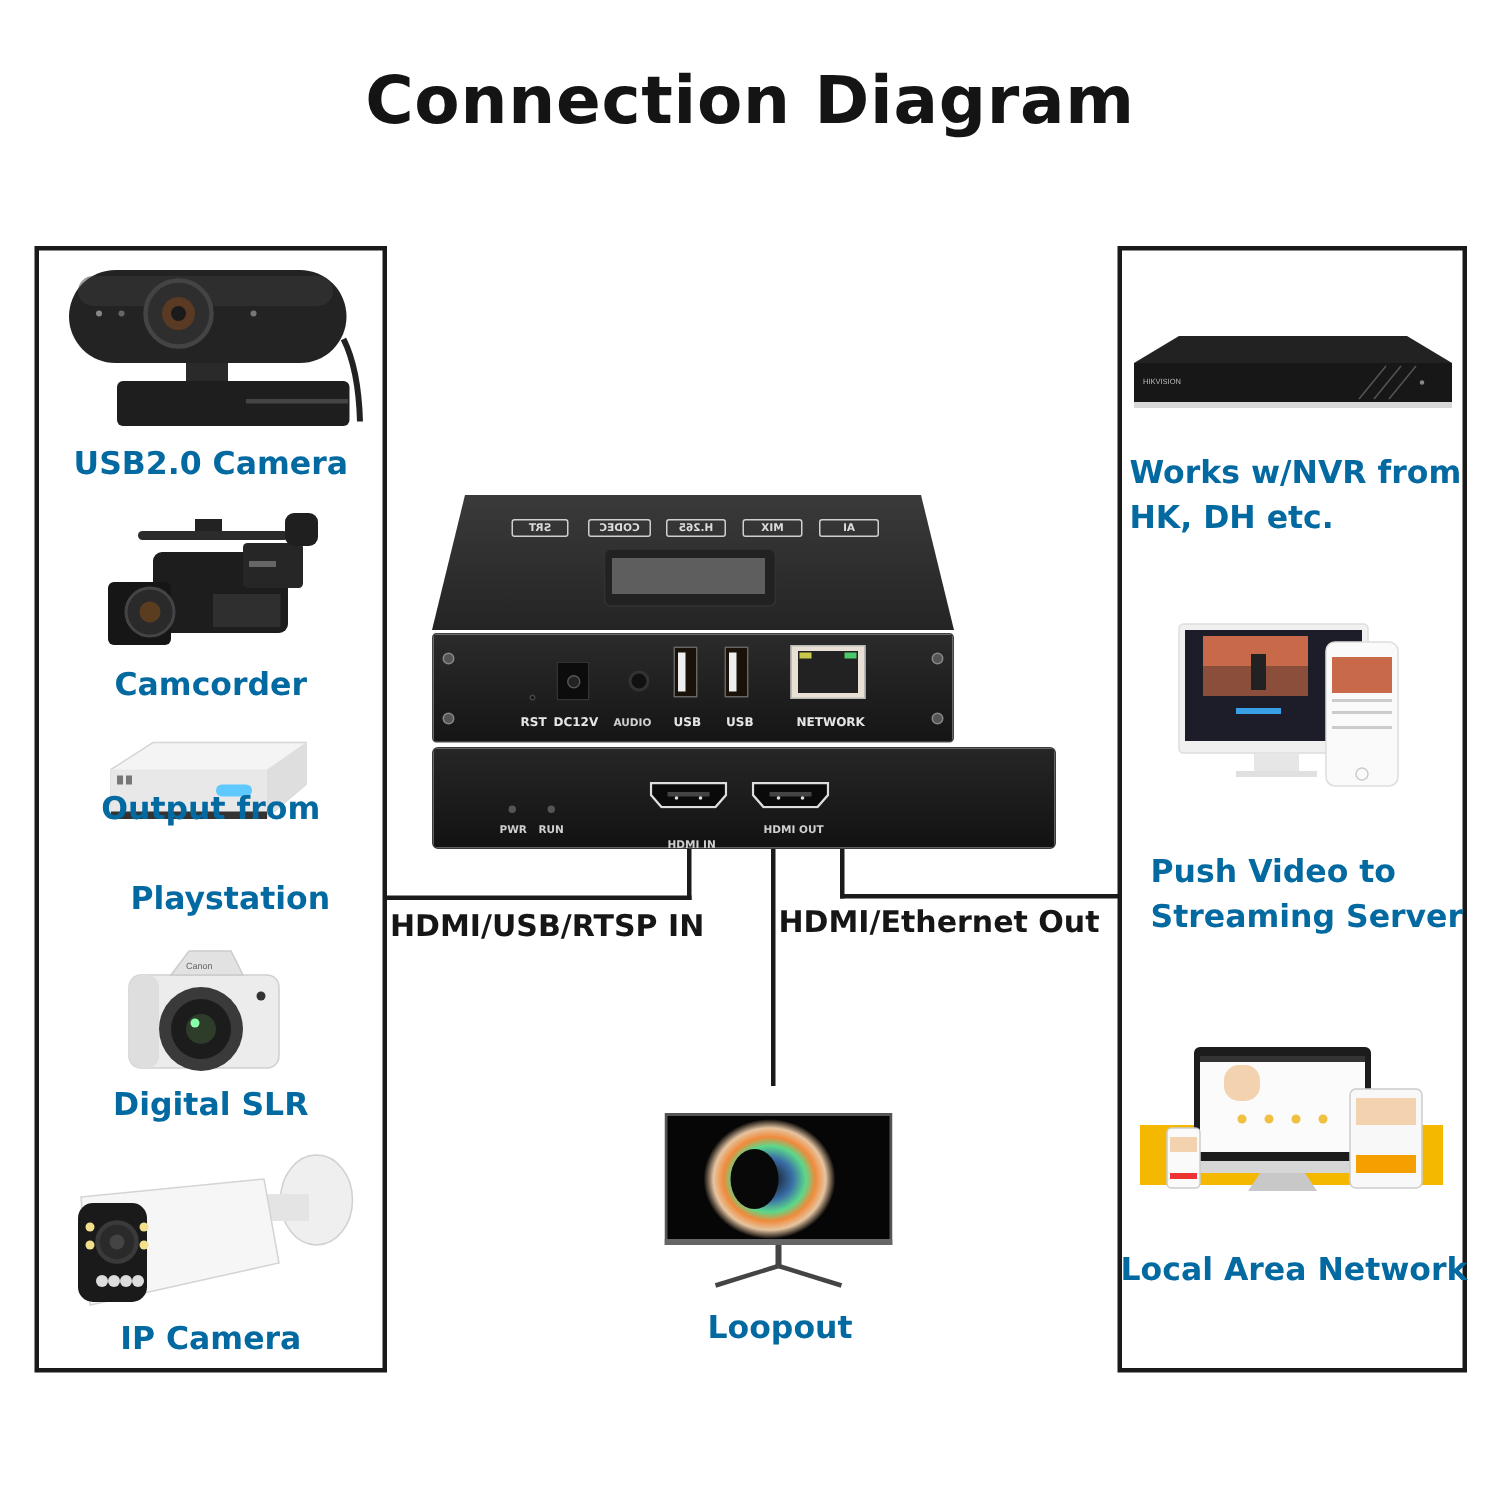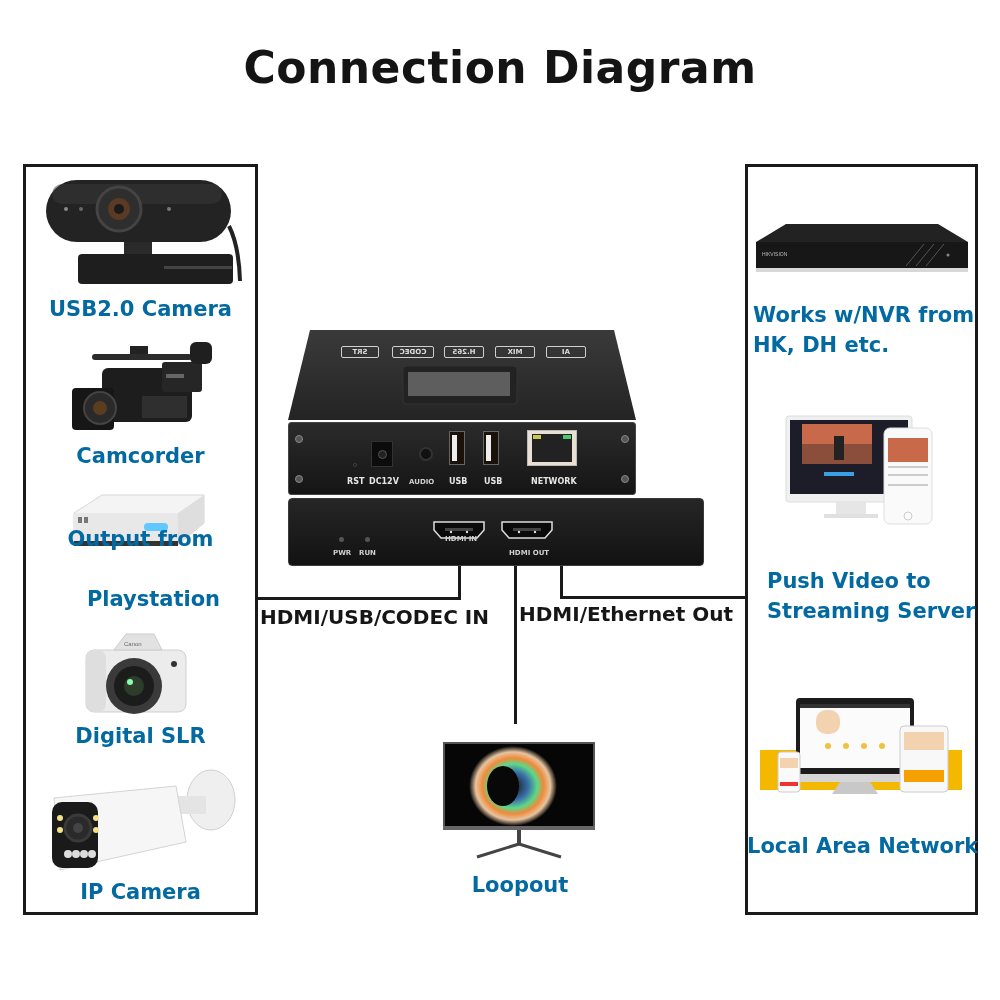--- a/index.html
+++ b/index.html
@@ -170,21 +170,21 @@
   <rect x="20" y="86" width="18" height="4" fill="#e33"></rect>
 </svg>
 <div class="item-label" style="left:747px;top:831px">Local Area Network</div>
 
 <div class="line" style="left:458px;top:566px;width:3px;height:34px"></div>
 <div class="line" style="left:258px;top:597px;width:203px;height:3px"></div>
 <div class="line" style="left:514px;top:566px;width:3px;height:158px"></div>
 <div class="line" style="left:560px;top:566px;width:3px;height:33px"></div>
 <div class="line" style="left:560px;top:596px;width:186px;height:3px"></div>
 
-<div class="conn-label" style="left:260px;top:605px">HDMI/USB/CODEC IN</div>
+<div class="conn-label" style="left:260px;top:605px">HDMI/USB/RTSP IN</div>
 <div class="conn-label" style="left:519px;top:602px">HDMI/Ethernet Out</div>
 
 <svg class="thumb" style="left:443px;top:742px" width="152" height="118" viewBox="0 0 152 118">
   <defs>
     <radialGradient id="swirl" cx="50%" cy="50%" r="50%">
       <stop offset="0%" stop-color="#111"></stop>
       <stop offset="35%" stop-color="#3a6ea8"></stop>
       <stop offset="55%" stop-color="#5cd88a"></stop>
       <stop offset="70%" stop-color="#f08a3a"></stop>
       <stop offset="85%" stop-color="#e6c4a0"></stop>
@@ -262,16 +262,16 @@
       <rect x="12" y="7" width="28" height="3" fill="#444"></rect>
       <circle cx="18" cy="11" r="1.2" fill="#ddd"></circle>
         <circle cx="34" cy="11" r="1.2" fill="#ddd"></circle>
     </svg>
     <svg style="position:absolute;left:212px;top:22px" width="52" height="18" viewBox="0 0 52 18">
       <polygon points="1,1 51,1 51,9 44,17 8,17 1,9" fill="#0a0a0a" stroke="#ddd" stroke-width="1.5"></polygon>
       <rect x="12" y="7" width="28" height="3" fill="#444"></rect>
       <circle cx="18" cy="11" r="1.2" fill="#ddd"></circle>
         <circle cx="34" cy="11" r="1.2" fill="#ddd"></circle>
     </svg>
-    <div class="port-label thin" style="left:156px;top:36px">HDMI IN</div>
+    <div class="port-label thin" style="left:156px;top:60px">HDMI IN</div>
     <div class="port-label thin" style="left:220px;top:50px">HDMI OUT</div>
   </div>
 </div>
 
 </body></html>

